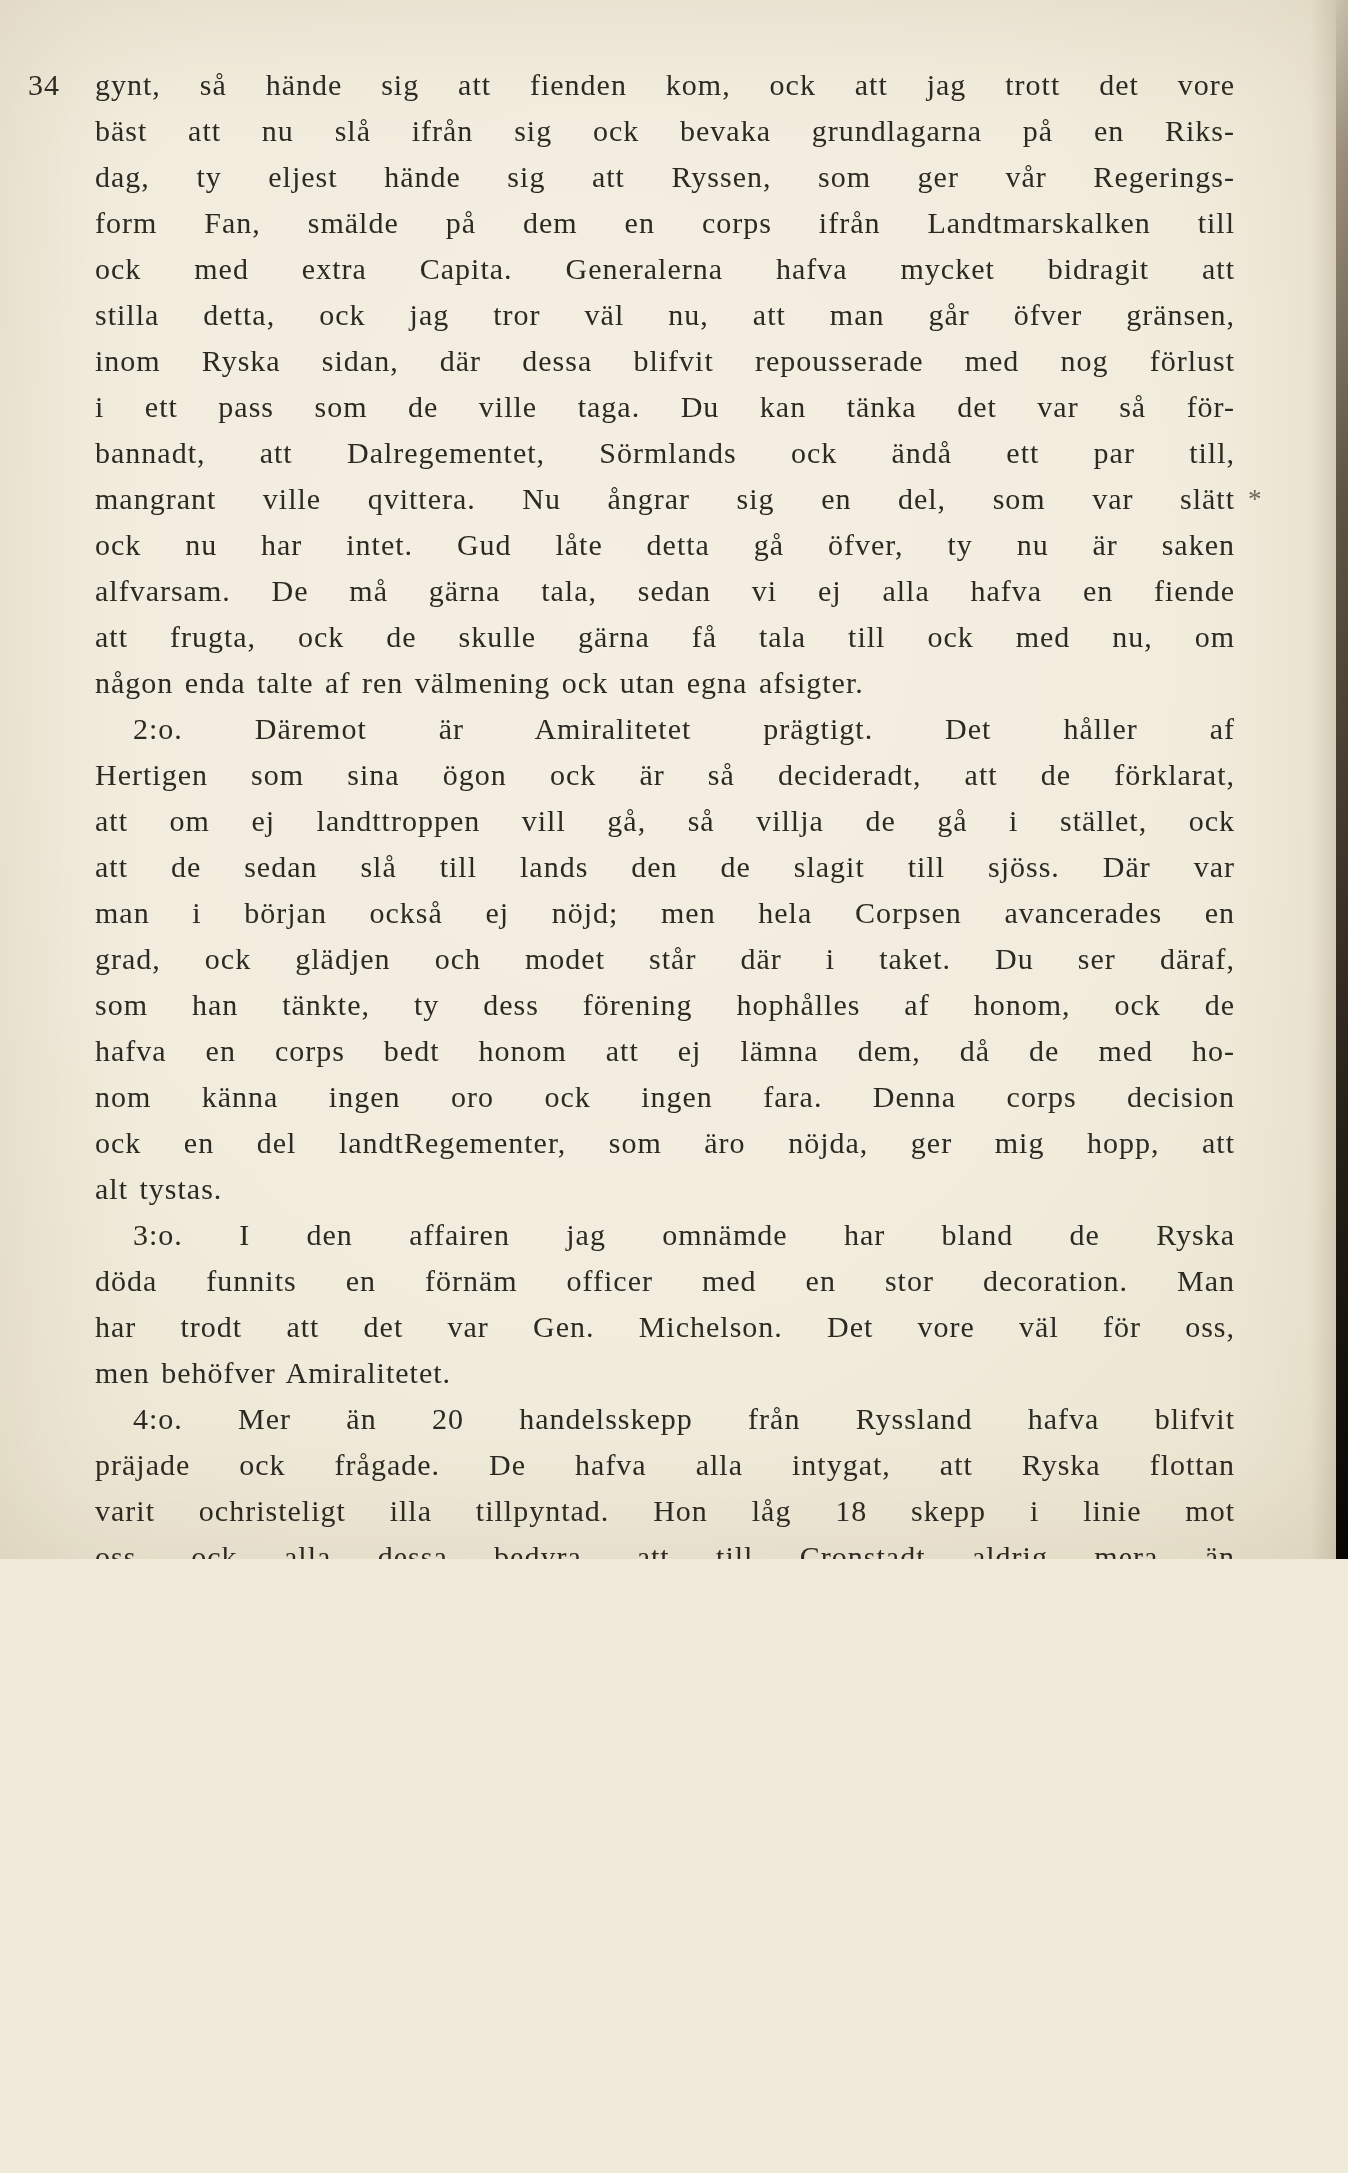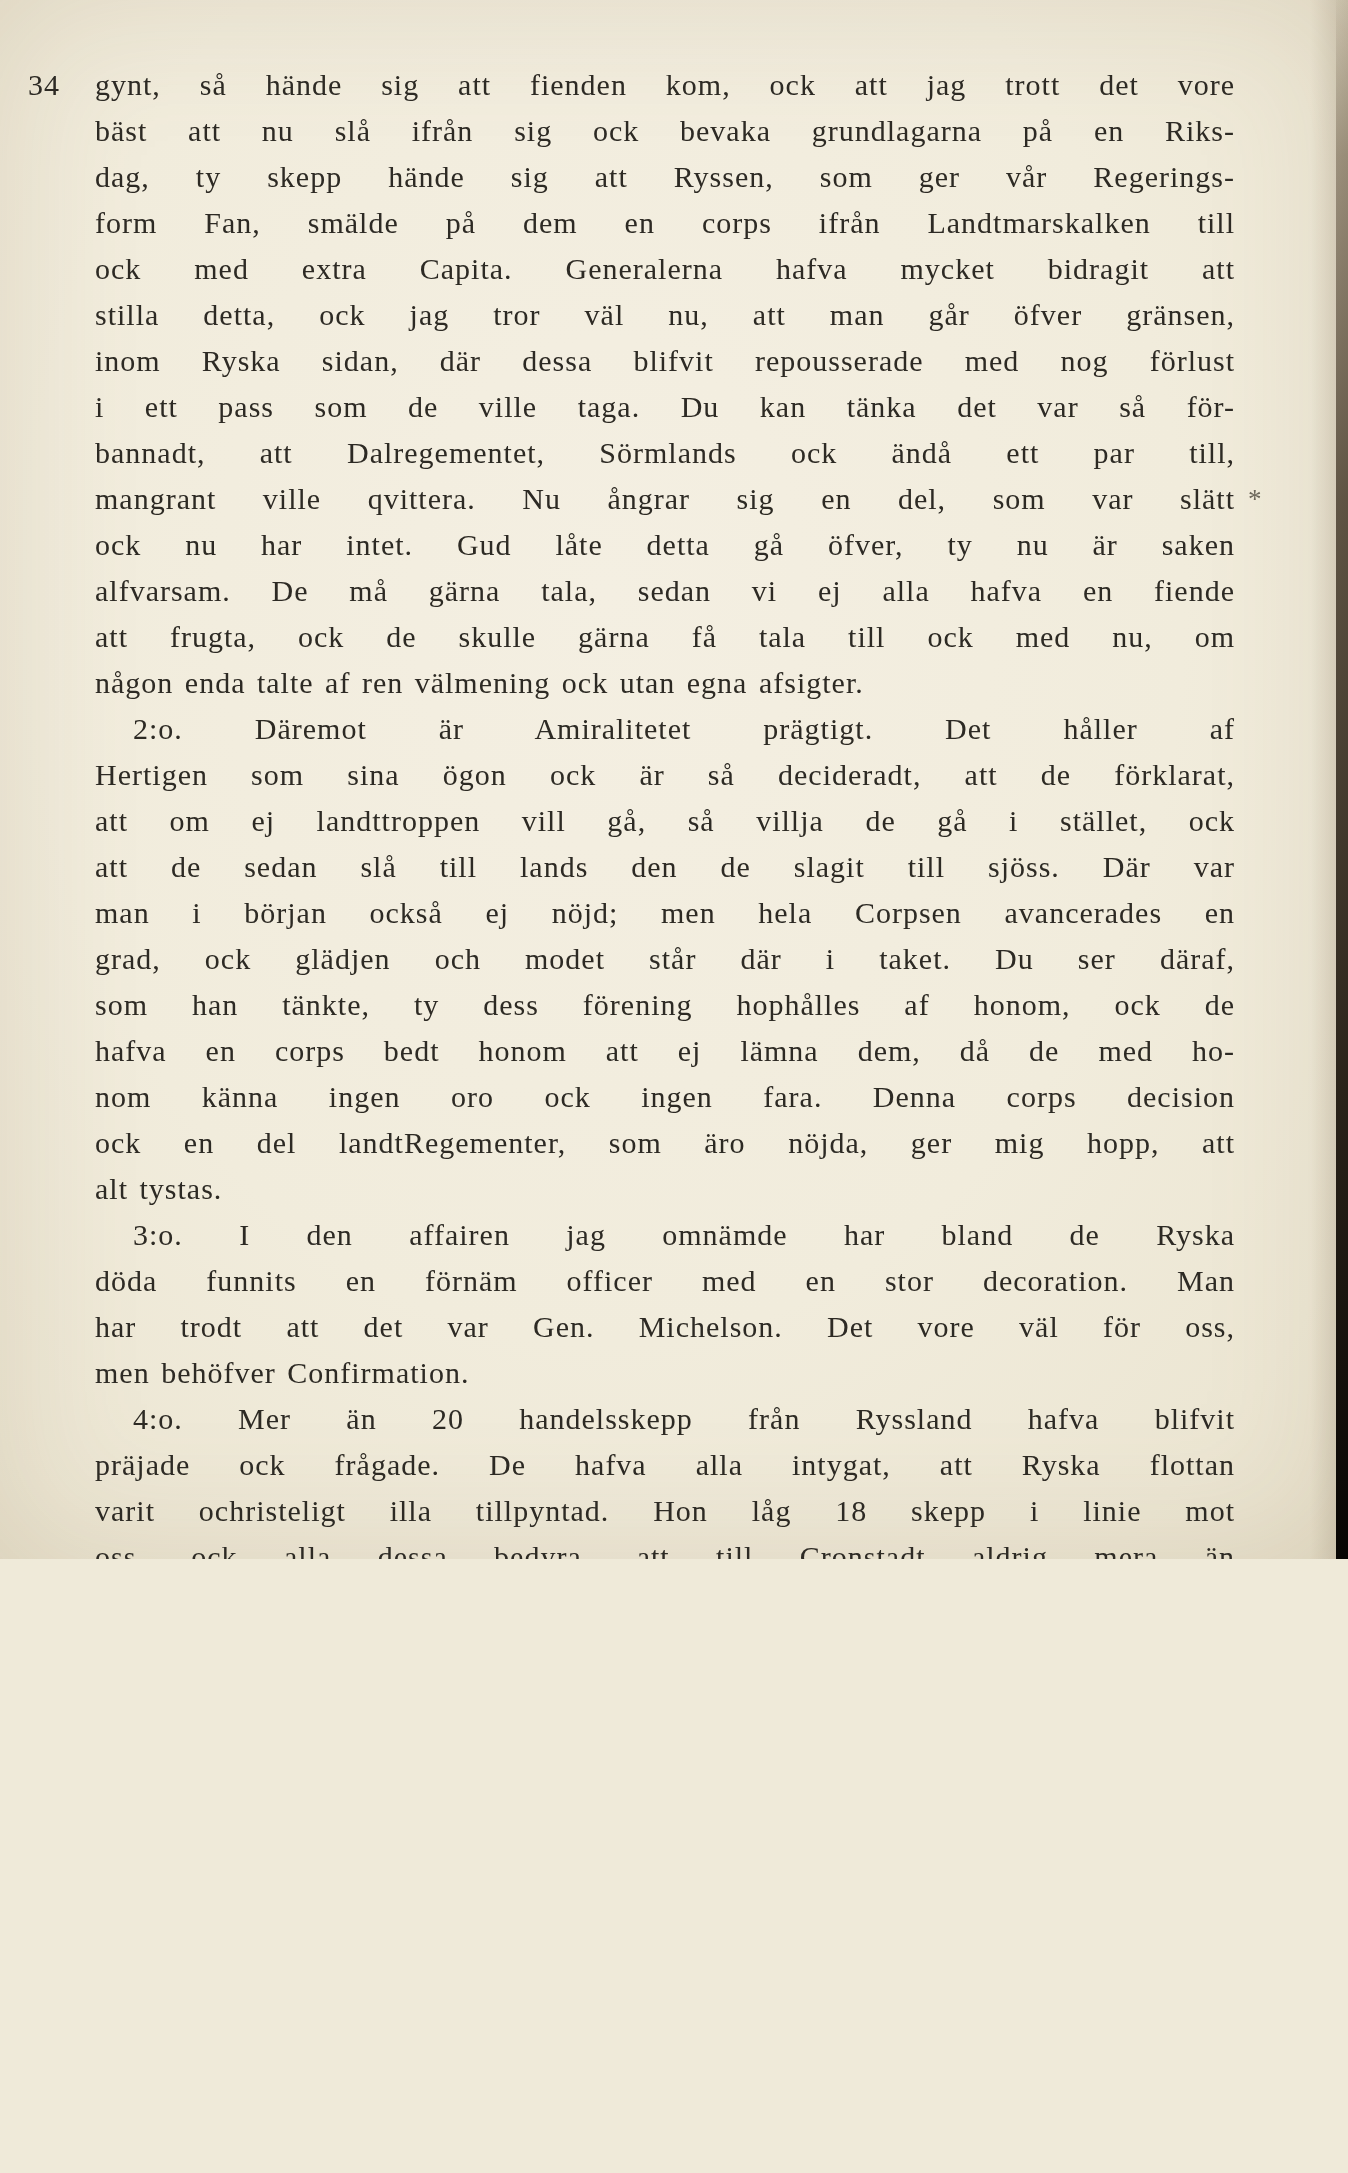--- a/index.html
+++ b/index.html
@@ -99,21 +99,21 @@
   <div class="edge-soft"></div>
   <div class="page-edge"></div>
 
   <div class="page-number">34</div>
 
   <div class="margin-note">*</div>
 
   <div class="text-block" id="text-block">
       <div class="line">gynt, så hände sig att fienden kom, ock att jag trott det vore</div>
       <div class="line">bäst att nu slå ifrån sig ock bevaka grundlagarna på en Riks-</div>
-      <div class="line">dag, ty skepp hände sig att Ryssen, som ger vår Regerings-</div>
+      <div class="line">dag, ty eljest hände sig att Ryssen, som ger vår Regerings-</div>
       <div class="line">form Fan, smälde på dem en corps ifrån Landtmarskalken till</div>
       <div class="line">ock med extra Capita. Generalerna hafva mycket bidragit att</div>
       <div class="line">stilla detta, ock jag tror väl nu, att man går öfver gränsen,</div>
       <div class="line">inom Ryska sidan, där dessa blifvit repousserade med nog förlust</div>
       <div class="line">i ett pass som de ville taga. Du kan tänka det var så för-</div>
       <div class="line">bannadt, att Dalregementet, Sörmlands ock ändå ett par till,</div>
       <div class="line">mangrant ville qvittera. Nu ångrar sig en del, som var slätt</div>
       <div class="line">ock nu har intet. Gud låte detta gå öfver, ty nu är saken</div>
       <div class="line">alfvarsam. De må gärna tala, sedan vi ej alla hafva en fiende</div>
       <div class="line">att frugta, ock de skulle gärna få tala till ock med nu, om</div>
@@ -125,20 +125,20 @@
       <div class="line">man i början också ej nöjd; men hela Corpsen avancerades en</div>
       <div class="line">grad, ock glädjen och modet står där i taket. Du ser däraf,</div>
       <div class="line">som han tänkte, ty dess förening hophålles af honom, ock de</div>
       <div class="line">hafva en corps bedt honom att ej lämna dem, då de med ho-</div>
       <div class="line">nom känna ingen oro ock ingen fara. Denna corps decision</div>
       <div class="line">ock en del landtRegementer, som äro nöjda, ger mig hopp, att</div>
       <div class="line last">alt tystas.</div>
       <div class="line indent">3:o. I den affairen jag omnämde har bland de Ryska</div>
       <div class="line">döda funnits en förnäm officer med en stor decoration. Man</div>
       <div class="line">har trodt att det var Gen. Michelson. Det vore väl för oss,</div>
-      <div class="line last">men behöfver Confirmation.</div>
+      <div class="line last">men behöfver Amiralitetet.</div>
       <div class="line indent">4:o. Mer än 20 handelsskepp från Ryssland hafva blifvit</div>
       <div class="line">präjade ock frågade. De hafva alla intygat, att Ryska flottan</div>
       <div class="line">varit ochristeligt illa tillpyntad. Hon låg 18 skepp i linie mot</div>
       <div class="line">oss, ock alla dessa bedyra, att till Cronstadt aldrig mera än</div>
       <div class="line last">14 inkommit, men veta ej om Vachtmeistrarne voro däribland.</div>
     </div>
 </div>
 
 </body></html>

